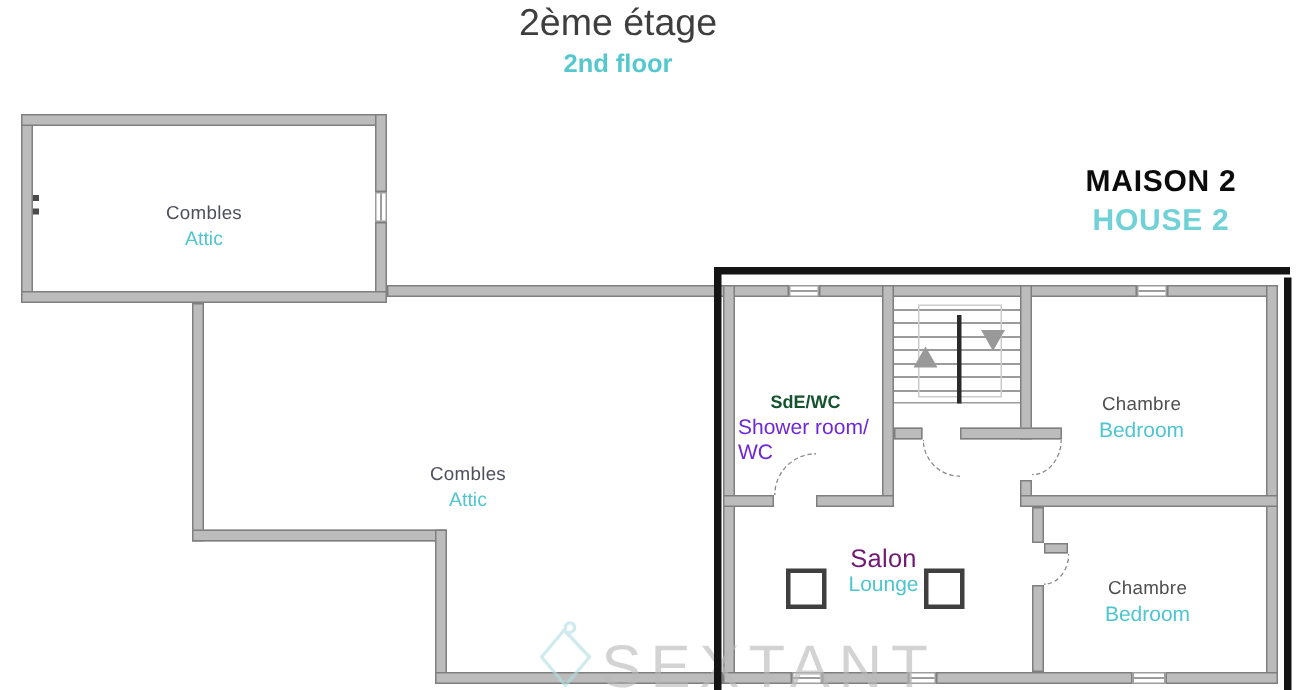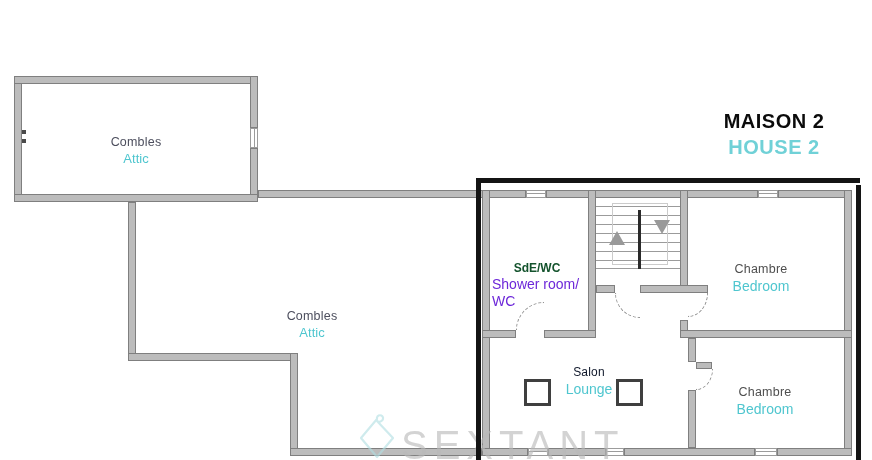--- a/index.html
+++ b/index.html
@@ -36,20 +36,24 @@
   .shower-en{font-size:14px;line-height:17px;color:#6d28d9;font-weight:500;text-align:left;}
   
   .watermark{position:absolute;left:356px;top:413px;z-index:3;opacity:.62;display:flex;align-items:flex-start;}
   .wm-text{font-size:40px;line-height:42px;color:#b9b9b9;font-weight:500;letter-spacing:6px;margin-left:3px;margin-top:11px;}
 </style>
 </head>
 <body>
 
 <div class="canvas">
 
+  <div class="label" style="left:412px;top:1px;">
+    <div class="title-fr">2ème étage</div>
+    <div class="title-en">2nd floor</div>
+  </div>
 
   <div class="label" style="left:774px;top:110px;">
     <div class="house-fr">MAISON 2</div>
     <div class="house-en">HOUSE 2</div>
   </div>
 
   <div class="watermark">
     <svg width="42" height="47" viewBox="0 0 42 47">
       <path d="M21 6 C 20 1 28 1 27 6 C 26.5 8.5 23 9.5 21 8 L 37 25 L 21 44 L 5 25 Z" fill="none" stroke="#b2dfe3" stroke-width="2.2" stroke-linejoin="round"></path>
     </svg>
@@ -137,17 +141,17 @@
     <div class="fr" style="color:#4f4f4f;">Chambre</div>
     <div class="en">Bedroom</div>
   </div>
 
   <div class="label" style="left:765px;top:385px;">
     <div class="fr" style="color:#4f4f4f;">Chambre</div>
     <div class="en">Bedroom</div>
   </div>
 
   <div class="label" style="left:589px;top:365px;">
-    <div class="fr" style="color:#0f172a;font-size:12px;">Salon</div>
+    <div class="fr" style="color:#701a75;font-size:17px;">Salon</div>
     <div class="en">Lounge</div>
   </div>
 
 </div>
 
 </body></html>

